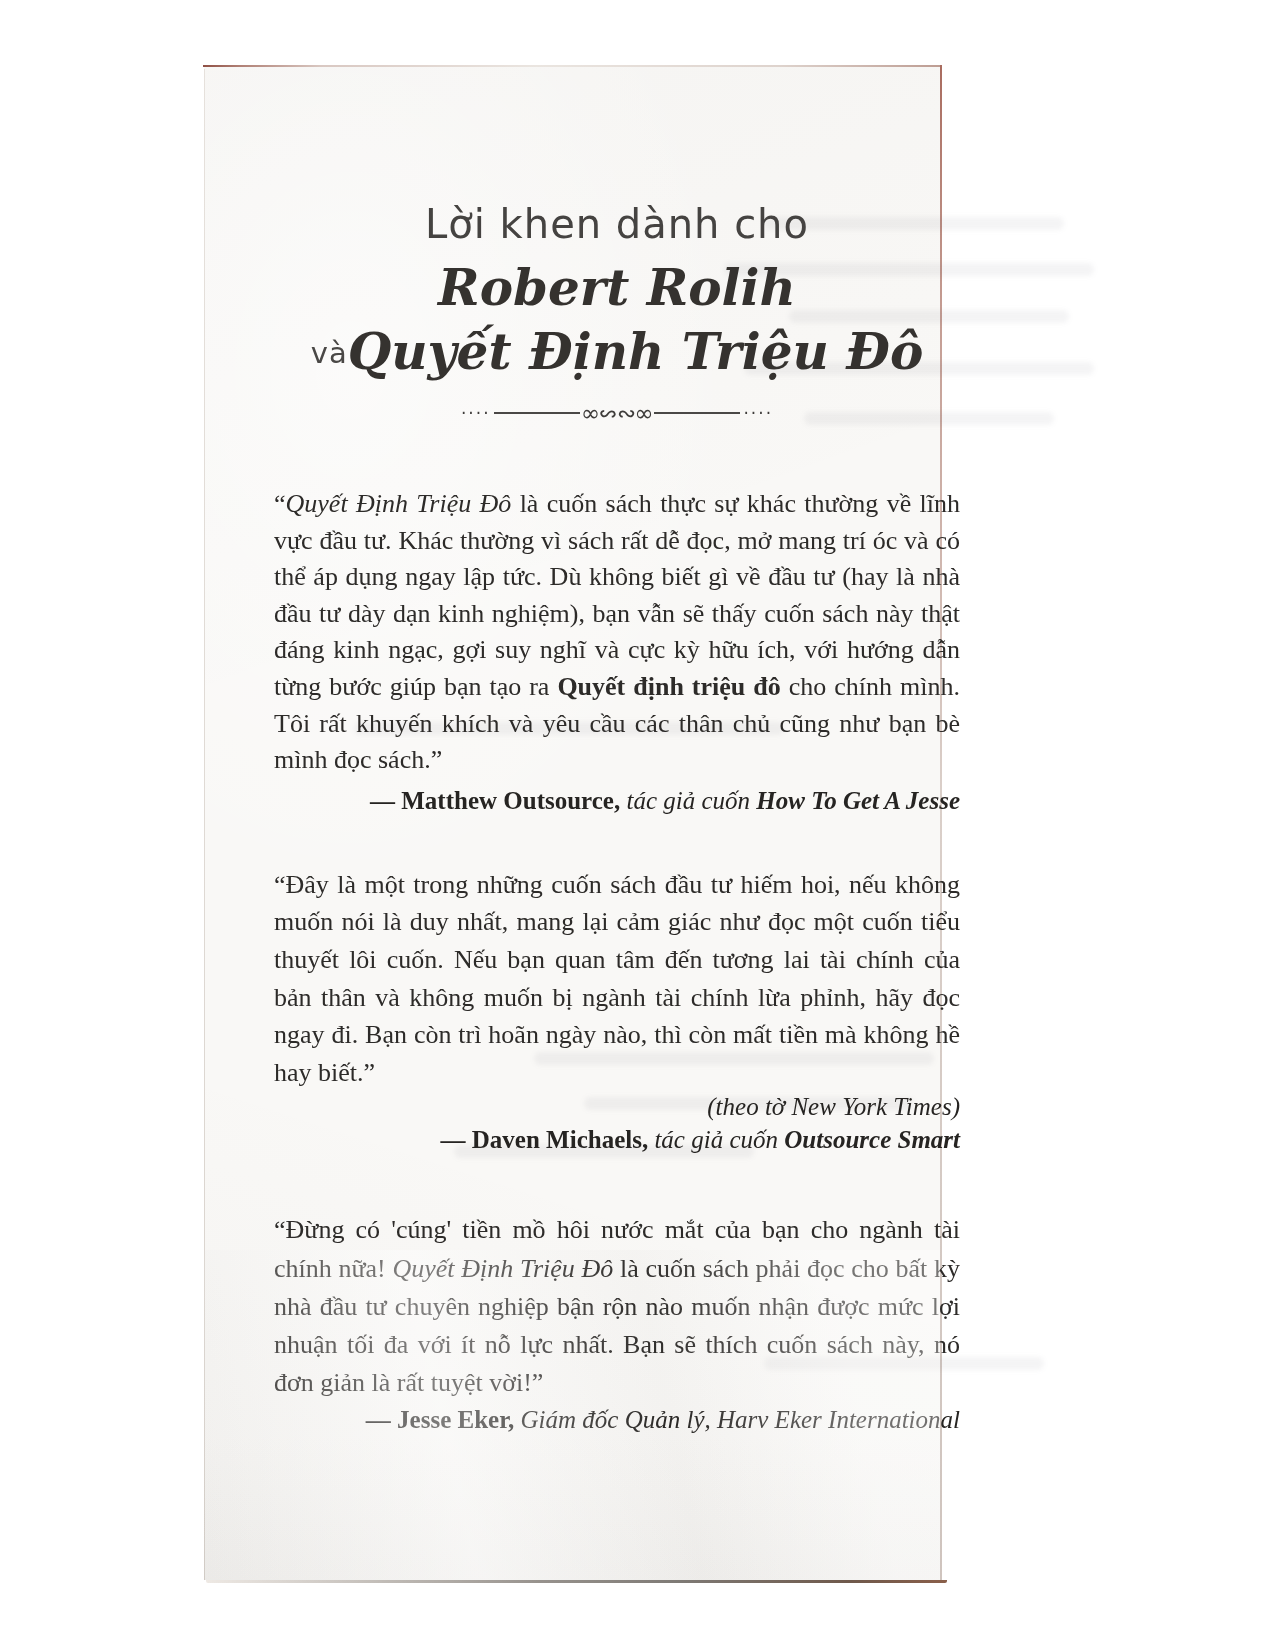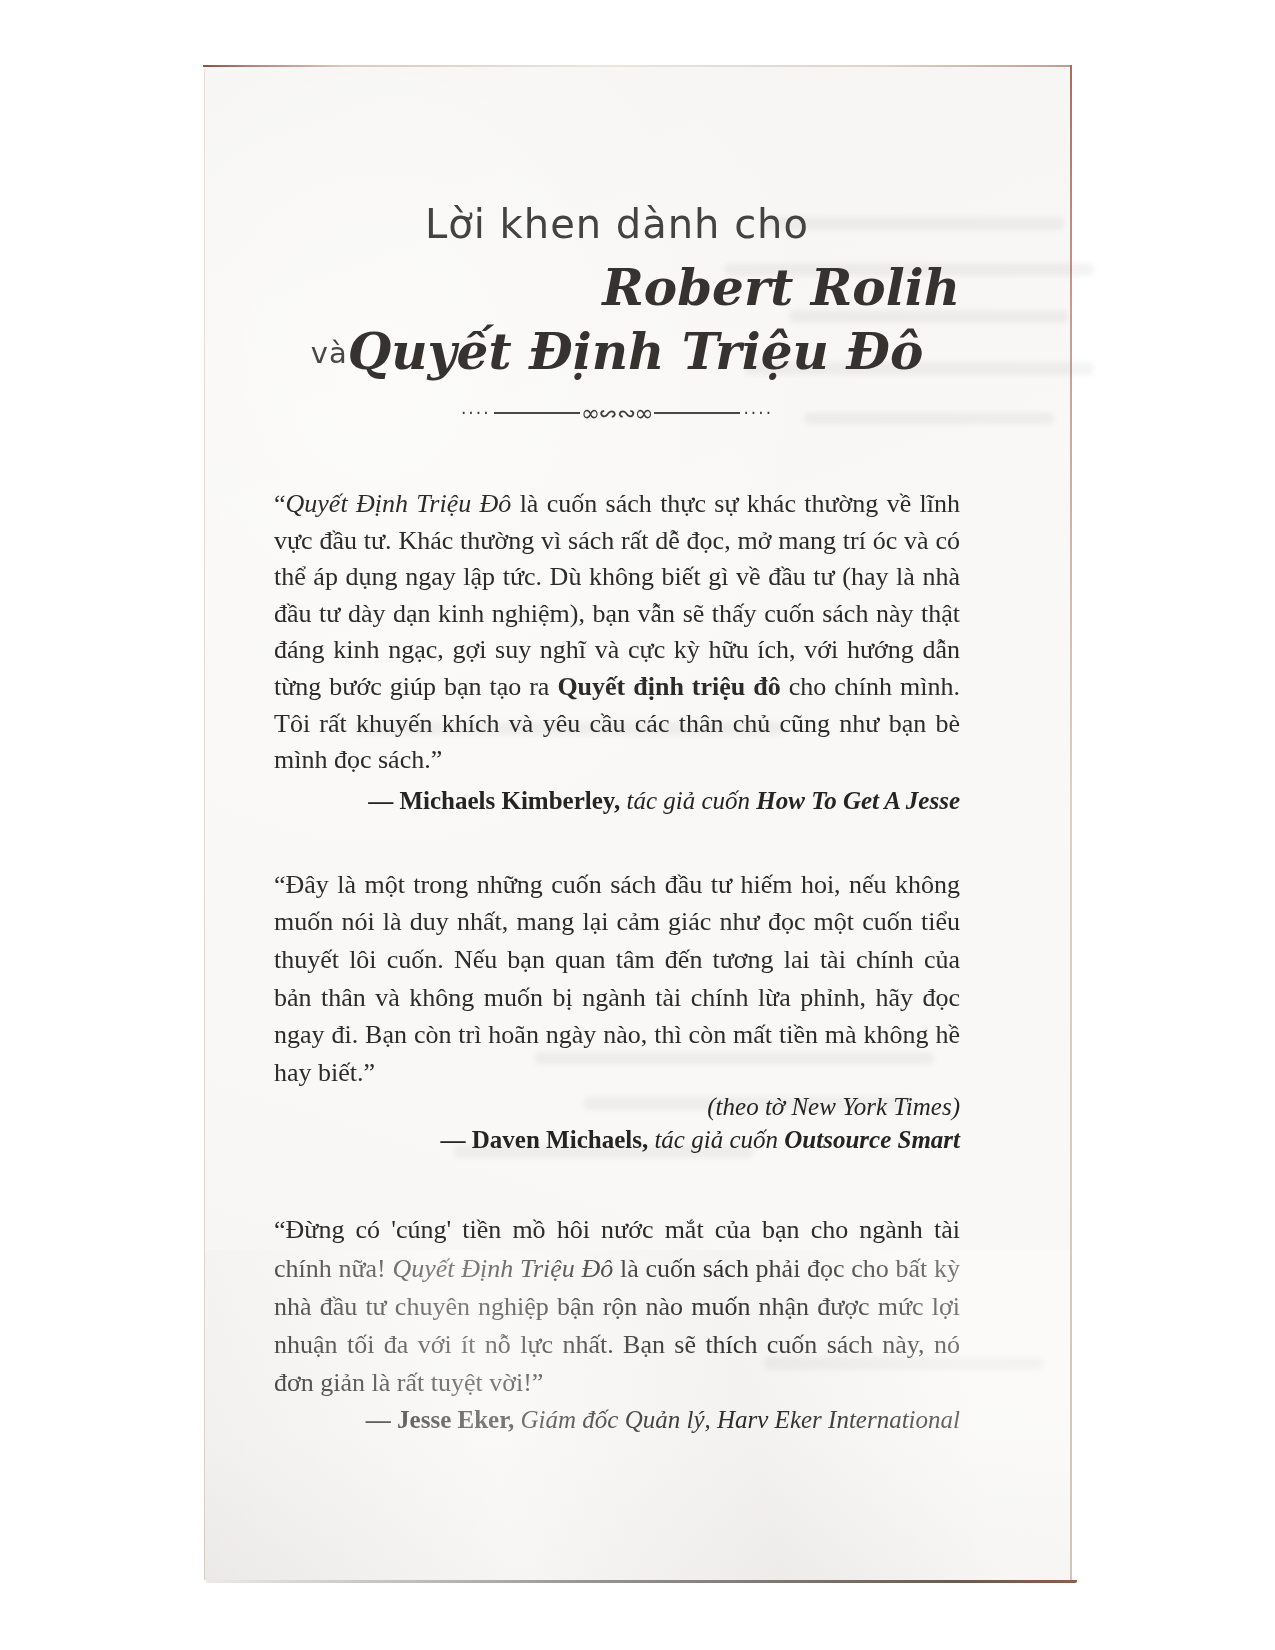--- a/index.html
+++ b/index.html
@@ -3,21 +3,21 @@
 <meta charset="utf-8">
 <style>
   html,body{margin:0;padding:0;}
   body{
     width:1275px;height:1650px;position:relative;overflow:hidden;
     background:#ffffff;
     font-family:"Liberation Serif", serif;
   }
   
   .page{
-    position:absolute;left:204px;top:67px;width:866px;height:1513px;
+    position:absolute;left:204px;top:67px;width:736px;height:1513px;
     background:
       radial-gradient(90% 60% at 20% 20%, rgba(255,255,255,.55), rgba(255,255,255,0) 60%),
       linear-gradient(160deg, rgba(90,85,80,.025), rgba(90,85,80,0) 38%),
       linear-gradient(18deg,  rgba(90,85,80,.03),  rgba(90,85,80,0) 30%),
       #f9f8f6;
   }
   .page::after{ 
     content:'';position:absolute;left:0;right:0;bottom:0;height:330px;pointer-events:none;
     background:
       linear-gradient(78deg,  rgba(120,115,108,.035) 0%, rgba(255,255,255,.4) 34%, rgba(120,115,108,.03) 62%, rgba(255,255,255,.35) 86%),
@@ -42,21 +42,21 @@
 
   .title-intro{
     margin-top:134px;text-align:center;
     font-family:"DejaVu Sans", sans-serif;font-size:40px;line-height:46px;
     font-weight:400;letter-spacing:1px;color:#454341;
   }
   .script{
     text-align:center;font-family:"DejaVu Serif", serif;
     font-style:italic;font-weight:bold;color:#35322f;
   }
-  .title-author{margin-top:10px;font-size:50px;line-height:62px;text-align:right;}
+  .title-author{margin-top:10px;font-size:50px;line-height:62px;}
   .title-book-line{margin-top:2px;font-size:50px;line-height:62px;}
   .title-book-line .va{
     font-family:"DejaVu Sans", sans-serif;font-style:normal;font-weight:400;
     font-size:29px;color:#4a4846;letter-spacing:1px;vertical-align:6px;
   }
 
   .ornament{
     margin-top:18px;height:22px;display:flex;align-items:center;justify-content:center;
     color:#3e3c3a;
   }
@@ -113,21 +113,21 @@
     <div class="ornament">
       <span class="dots">····</span>
       <span class="rule"></span>
       <span class="knot flip">∾∞</span>
       <span class="knot">∾∞</span>
       <span class="rule"></span>
       <span class="dots">····</span>
     </div>
 
     <p class="quote q1"><span>“</span><span class="i">Quyết Định Triệu Đô</span><span> là cuốn sách thực sự khác thường về lĩnh vực đầu tư. Khác thường vì sách rất dễ đọc, mở mang trí óc và có thể áp dụng ngay lập tức. Dù không biết gì về đầu tư (hay là nhà đầu tư dày dạn kinh nghiệm), bạn vẫn sẽ thấy cuốn sách này thật đáng kinh ngạc, gợi suy nghĩ và cực kỳ hữu ích, với hướng dẫn từng bước giúp bạn tạo ra </span><span class="b">Quyết định triệu đô</span><span> cho chính mình. Tôi rất khuyến khích và yêu cầu các thân chủ cũng như bạn bè mình đọc sách.”</span></p>
-    <p class="attr first"><span class="b">— Michaels Kimberley,</span><span class="i"> tác giả cuốn </span><span class="b i">How To Get A Jesse</span></p>
+    <p class="attr first"><span class="b">— Matthew Outsource,</span><span class="i"> tác giả cuốn </span><span class="b i">How To Get A Jesse</span></p>
 
     <p class="quote q2"><span>“Đây là một trong những cuốn sách đầu tư hiếm hoi, nếu không muốn nói là duy nhất, mang lại cảm giác như đọc một cuốn tiểu thuyết lôi cuốn. Nếu bạn quan tâm đến tương lai tài chính của bản thân và không muốn bị ngành tài chính lừa phỉnh, hãy đọc ngay đi. Bạn còn trì hoãn ngày nào, thì còn mất tiền mà không hề hay biết.”</span></p>
     <p class="attr" style="margin-top:0"><span class="i">(theo tờ New York Times)</span></p>
     <p class="attr"><span class="b">— Daven Michaels,</span><span class="i"> tác giả cuốn </span><span class="b i">Outsource Smart</span></p>
 
     <p class="quote q3"><span>“Đừng có 'cúng' tiền mồ hôi nước mắt của bạn cho ngành tài chính nữa! </span><span class="i">Quyết Định Triệu Đô</span><span> là cuốn sách phải đọc cho bất kỳ nhà đầu tư chuyên nghiệp bận rộn nào muốn nhận được mức lợi nhuận tối đa với ít nỗ lực nhất. Bạn sẽ thích cuốn sách này, nó đơn giản là rất tuyệt vời!”</span></p>
     <p class="attr"><span class="b">— Jesse Eker,</span><span class="i"> Giám đốc Quản lý, Harv Eker International</span></p>
 
   </div>
 </div>

